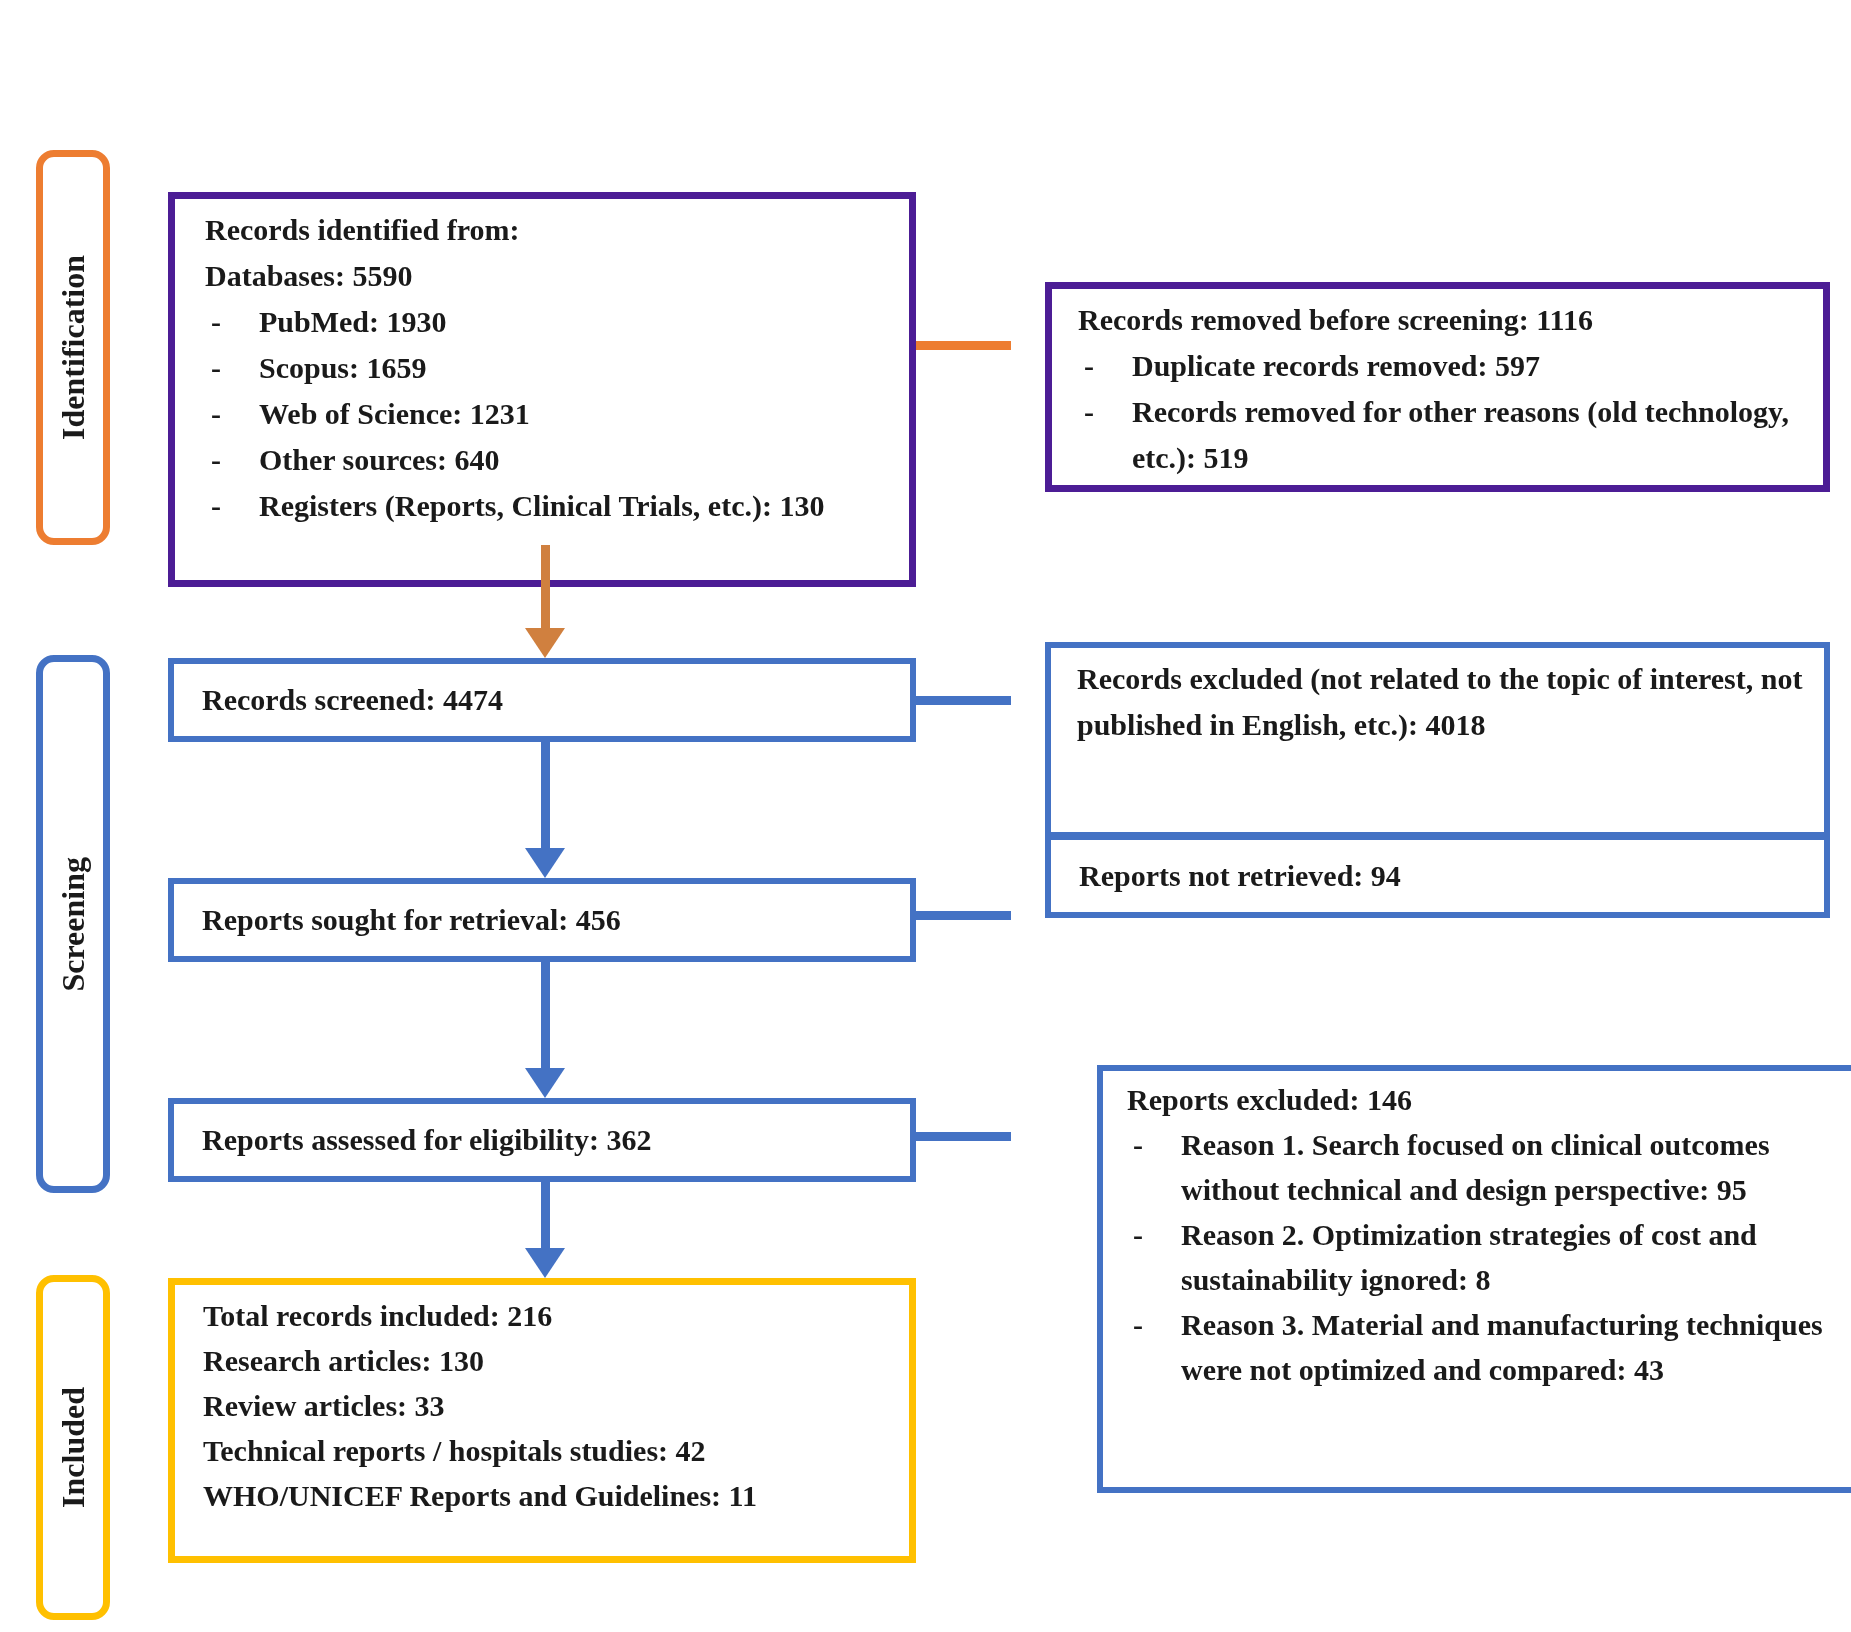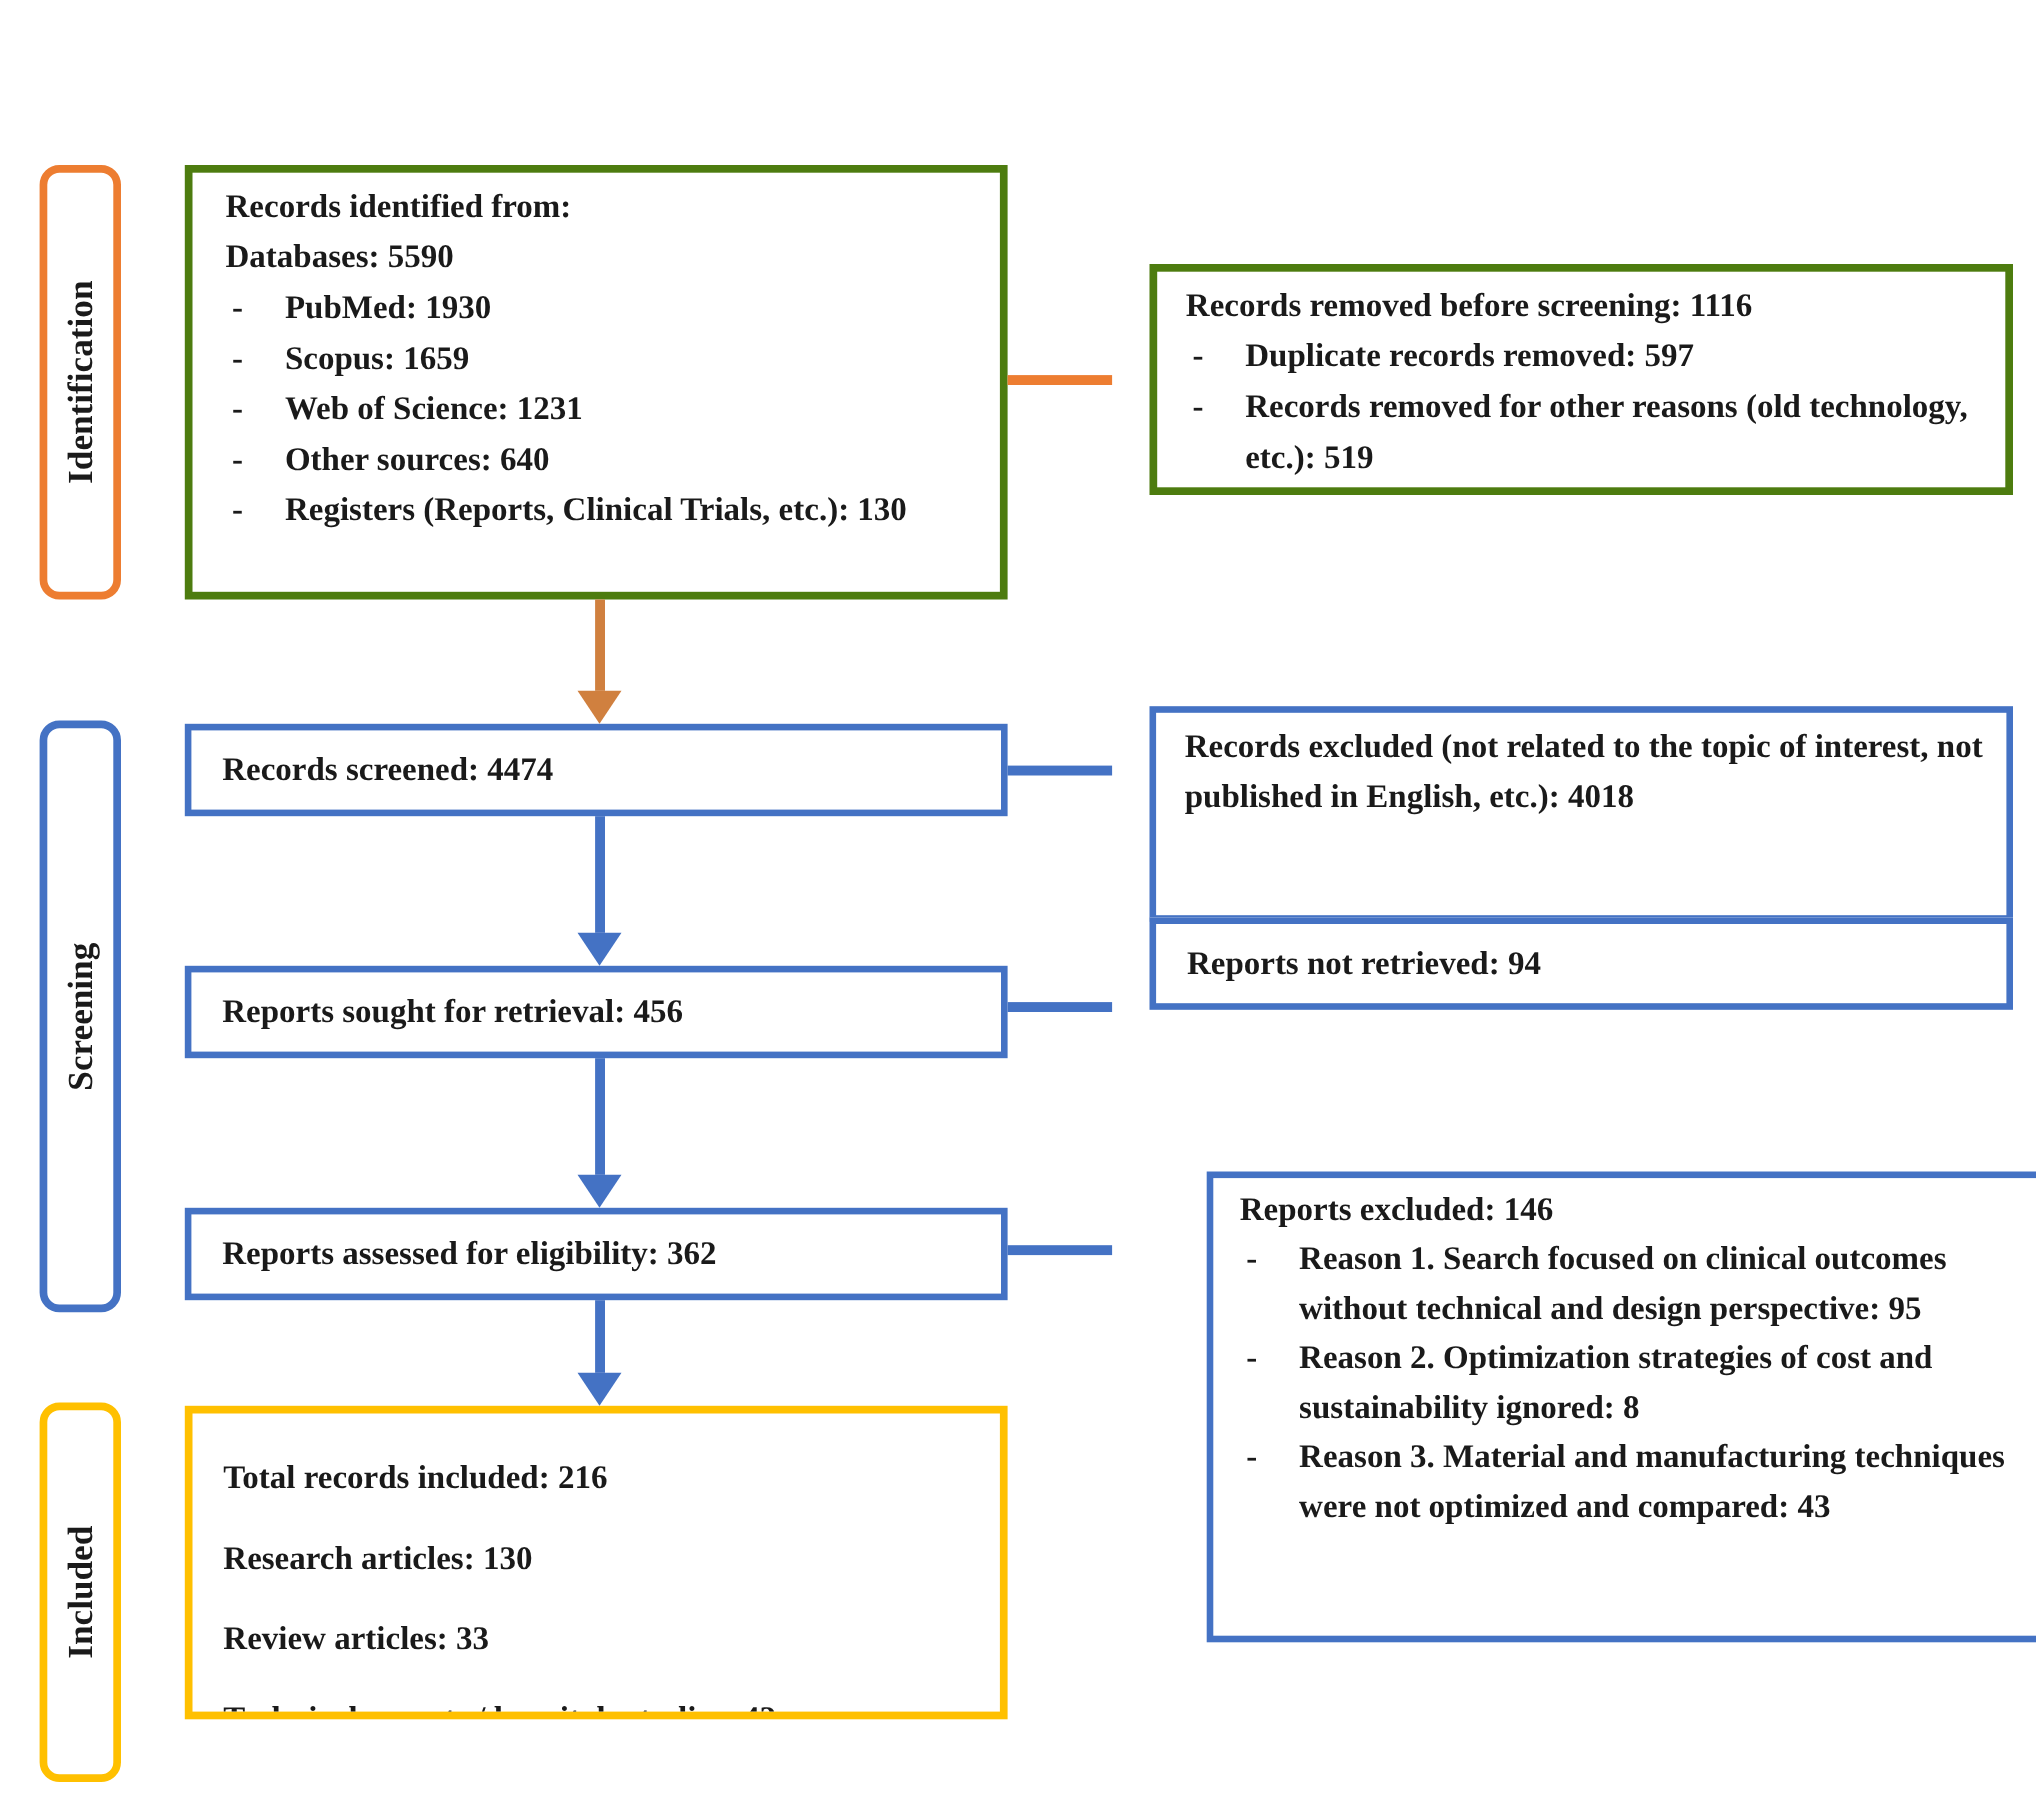--- a/index.html
+++ b/index.html
@@ -29,35 +29,35 @@
   .rail-included      { top:1275px; height:345px; border:7px solid #FFC000; }
   
   .box {
     position:absolute; box-sizing:border-box; background:#ffffff;
     font-size:30px; font-weight:bold; overflow:hidden;
   }
   .box .line   { line-height:46px; }
   .box .bullet { display:flex; line-height:46px; }
   .box .dash   { width:54px; flex:0 0 54px; padding-left:6px; box-sizing:border-box; }
   .box .btxt   { flex:1; }
-  .orange-box { border:7px solid #4d7c0f; }
+  .orange-box { border:7px solid #4c1d95;margin-top:42px; }
   .blue-box   { border:6px solid #4472C4; }
   .gold-box   { border:7px solid #FFC000; }
   .single { display:flex; align-items:center; padding-left:28px; padding-right:16px; }
   .box-identified      { left:168px; top:150px;  width:748px; height:395px; padding:8px 18px 0 30px; }
   .box-removed         { left:1045px; top:240px; width:785px; height:210px; padding:8px 18px 0 26px; }
   .box-screened        { left:168px; top:658px;  width:748px; height:84px; }
   .box-excluded        { left:1045px; top:642px; width:785px; height:196px; padding:8px 20px 0 26px; }
   .box-sought          { left:168px; top:878px;  width:748px; height:84px; }
   .box-not-retrieved   { left:1045px; top:834px; width:785px; height:84px; }
   .box-assessed        { left:168px; top:1098px; width:748px; height:84px; }
   .box-reports-excluded{ left:1097px; top:1065px; width:785px; height:428px; padding:6px 16px 0 24px; }
   .box-reports-excluded .line, .box-reports-excluded .bullet { line-height:45px; }
   .box-included        { left:168px; top:1278px; width:748px; height:285px; padding:8px 18px 0 28px; }
-  .box-included .line  { line-height:45px;margin-top:28px; }
+  .box-included .line  { line-height:45px; }
   
   .harrow { position:absolute; width:129px; height:36px; }
   .harrow .shaft { position:absolute; left:0; top:13.5px; width:95px; height:9px; }
   .harrow .head  { position:absolute; left:93px; top:0; width:0; height:0;
                    border-top:18px solid transparent; border-bottom:18px solid transparent; }
   .varrow { position:absolute; width:40px; }
   .varrow .shaft { position:absolute; left:15.5px; top:0; width:9px; }
   .varrow .head  { position:absolute; left:0; bottom:0; width:0; height:0;
                    border-left:20px solid transparent; border-right:20px solid transparent; }
   .orange .shaft { background:#ED7D31; }

